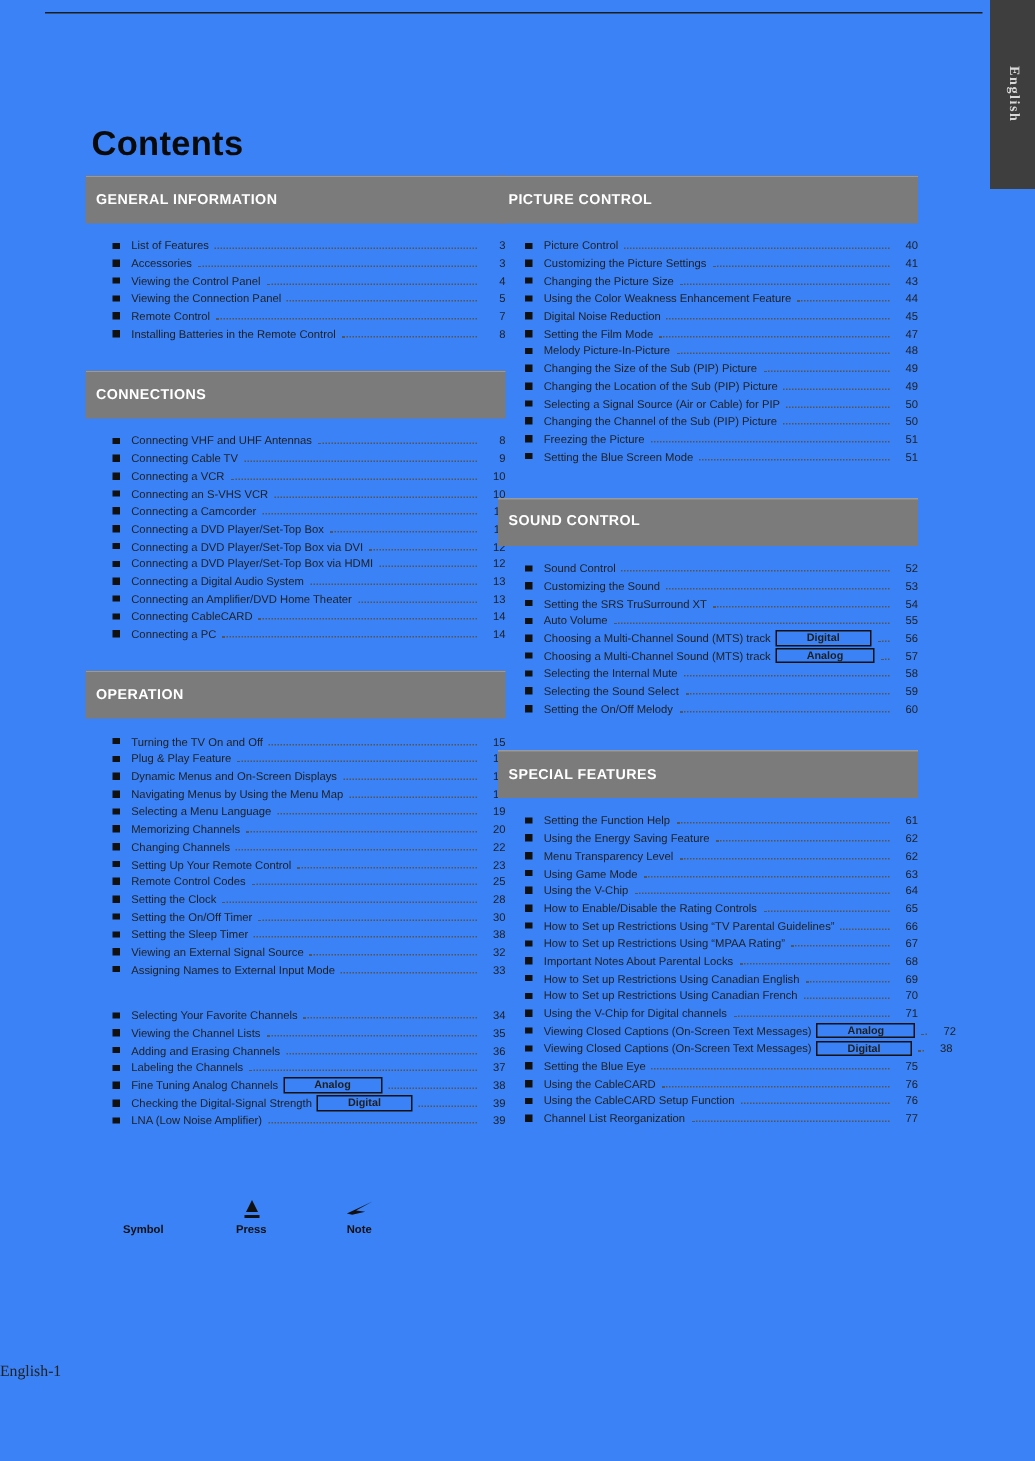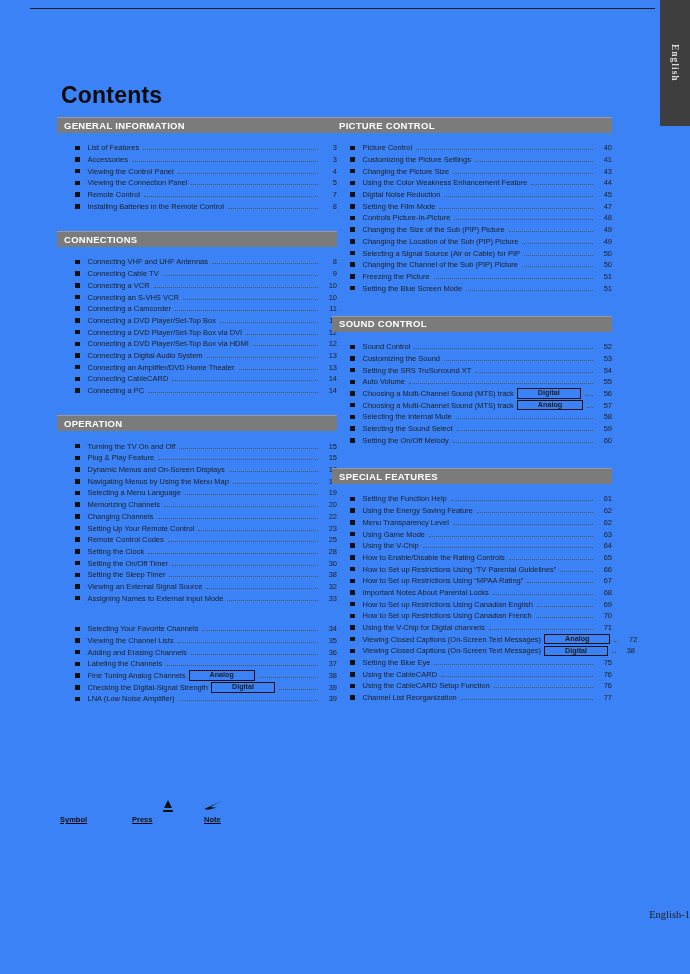--- a/index.html
+++ b/index.html
@@ -23,21 +23,21 @@
   .page-title{
     position:absolute; left:61px; top:82px; margin:0;
     font-size:23px; font-weight:bold; color:#0a0a0a; letter-spacing:0.2px;
   }
   .col{position:absolute; top:117px; width:280px;}
   .col-left{left:57px;}
   .col-right{left:332px;}
   .toc-section{margin:0 0 19px 0;}
   .col-right .toc-section{margin-bottom:22px;}
   .sec-bar{
-    height:16px; background:#7b7b7b; display:flex; align-items:center;
+    height:32px; background:#7b7b7b; display:flex; align-items:center;
     padding-left:7px; box-shadow:inset 0 1px 0 #9a9a9a;
   }
   .sec-title{
     color:#ffffff; font-size:9.5px; font-weight:bold; letter-spacing:0.3px;
   }
   ul.entries{list-style:none; margin:9px 0 0 0; padding:0 0 0 18px;}
   li.entry{
     display:flex; align-items:center; height:11.7px;
     font-size:7.5px; color:#1f1f1f; white-space:nowrap;
   }
@@ -53,32 +53,32 @@
     flex:1 1 auto; height:0; border-bottom:1px dotted #555;
     margin:0 4px; position:relative; top:2px; min-width:4px;
   }
   .pageno{flex:0 0 auto; width:15px; text-align:right; color:#1f1f1f;}
   .legend{
     position:absolute; left:60px; top:793px; width:215px;
     display:flex; justify-content:space-between;
   }
   .legend-item{
     width:71px; display:flex; flex-direction:column;
-    justify-content:flex-end; height:31px;text-decoration:underline;
+    align-items:center; justify-content:flex-end; height:31px;
   }
   .legend-label{font-size:7.5px; font-weight:bold; color:#111; margin-top:3px;}
   .press-icon{display:flex; flex-direction:column; align-items:center;}
   .press-tri{
     width:0; height:0; border-left:4px solid transparent;
     border-right:4px solid transparent; border-bottom:8px solid #111;
   }
   .press-bar{width:10px; height:2.5px; background:#111; margin-top:1.5px;}
   .note-icon{display:block;}
   .page-footer{
-    position:absolute; left:0; right:0; top:909px; text-align:right;
+    position:absolute; left:0; right:0; top:909px; text-align:left;
     font-family:"Liberation Serif", serif; font-size:10.5px; color:#222;
   }
 </style>
 </head>
 <body>
 
 <div class="page">
 
   <div class="top-rule"></div>
 
@@ -476,21 +476,21 @@
   <li class="entry">
     <span class="bullet"></span>
     <span class="etext">Setting the Film Mode</span>
 
     <span class="leader"></span>
     <span class="pageno">47</span>
   </li>
 
   <li class="entry">
     <span class="bullet"></span>
-    <span class="etext">Controls Picture-In-Picture</span>
+    <span class="etext">Melody Picture-In-Picture</span>
 
     <span class="leader"></span>
     <span class="pageno">48</span>
   </li>
 
   <li class="entry">
     <span class="bullet"></span>
     <span class="etext">Changing the Size of the Sub (PIP) Picture</span>
 
     <span class="leader"></span>

